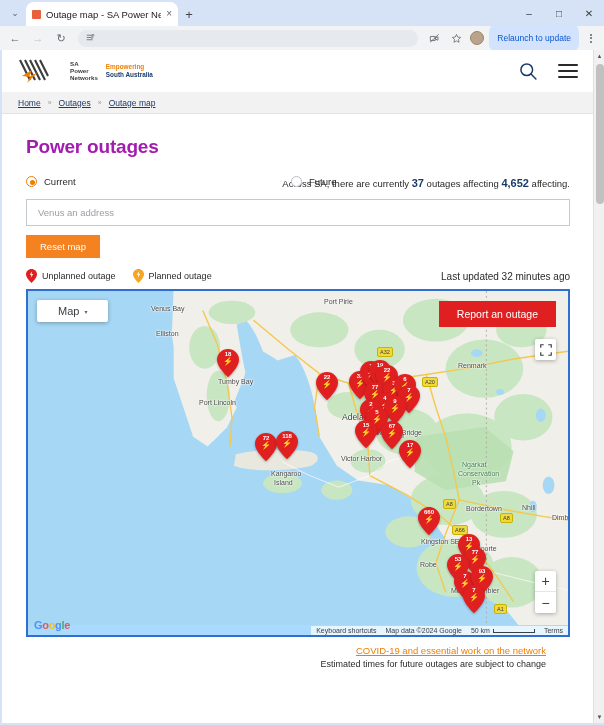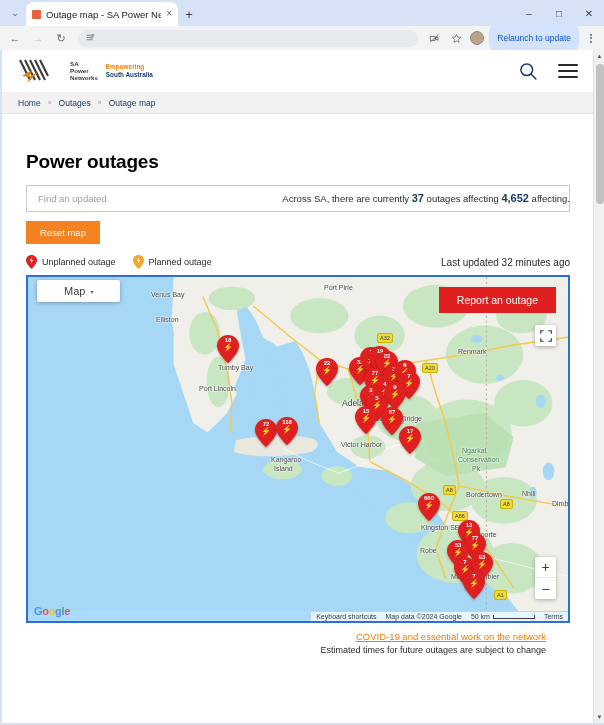--- a/index.html
+++ b/index.html
@@ -108,28 +108,28 @@
   .header-actions { margin-left: auto; display: flex; align-items: center; gap: 20px; }
   .search-icon-btn { width: 20px; height: 20px; }
   .hamburger { width: 20px; display: flex; flex-direction: column; gap: 4px; }
   .hamburger i { display: block; height: 2px; background: #2a2a2a; border-radius: 1px; }
 
   
   .breadcrumb {
     height: 22px; background: #f2f2f2; display: flex; align-items: center;
     padding: 0 16px; gap: 7px; font-size: 8.5px; border-bottom: 1px solid #e3e3e3;
   }
-  .crumb { color: #1b3a6b; }
+  .crumb { color: #1b3a6b; text-decoration: underline; }
   .crumb-sep { color: #9aa0a6; font-size: 7px; }
 
   
   .content { padding: 0 24px; position: relative; }
   .page-title {
-    font-size: 19px; color: #000000; font-weight: bold;
-    margin-top: 37px; letter-spacing: -0.2px;
+    font-size: 19px; color: #a21caf; font-weight: bold;
+    margin-top: 22px; letter-spacing: -0.2px;
   }
   .stats {
     position: absolute; right: 24px; top: 41px;
     font-size: 9.5px; color: #2a2a2a;
   }
   .stats b { color: #1b3a6b; font-size: 11px; font-weight: bold; }
 
   .radios { display: flex; margin-top: 18px; font-size: 9.5px; color: #2a2a2a; }
   .radio { display: flex; align-items: center; gap: 7px; }
   .radio.first { width: 265px; }
@@ -164,24 +164,24 @@
   .last-updated { margin-left: auto; font-size: 10px; color: #2a2a2a; }
 
   
   .map-wrap {
     position: relative; height: 348px; border: 2px solid #2f6fd0;
     overflow: hidden; background: #aadaff;
   }
   .map-canvas { position: absolute; inset: 0; }
 
   .map-type-btn {
-    position: absolute; left: 9px; top: 3px; z-index: 20;
+    position: absolute; left: 9px; top: 9px; z-index: 20;
     background: #fff; border-radius: 2px; box-shadow: 0 1px 4px rgba(0,0,0,.3);
     height: 22px; display: flex; align-items: center; gap: 5px;
-    padding: 0 27px; font-size: 11px; color: #3c4043;
+    padding: 0 21px; font-size: 11px; color: #3c4043;
   }
   .map-type-btn .caret { font-size: 6px; color: #5f6368; }
 
   .report-btn {
     position: absolute; right: 12px; top: 10px; z-index: 20;
     background: #e02020; color: #fff; font-size: 10.5px;
     height: 26px; padding: 0 18px; display: flex; align-items: center;
     justify-content: center; border: none;
   }
   .fullscreen-btn {
@@ -384,23 +384,33 @@
       <h1 class="page-title">Power outages</h1>
 
       <div class="stats">
         <span>Across SA, there are currently</span>
         <b>37</b>
         <span>outages affecting</span>
         <b>4,652</b>
         <span>affecting.</span>
       </div>
 
+      <div class="radios">
+        <label class="radio first">
+          <span class="radio-dot on"></span>
+          <span>Current</span>
+        </label>
+        <label class="radio">
+          <span class="radio-dot"></span>
+          <span>Future</span>
+        </label>
+      </div>
 
       <div class="address-input">
-        <span>Find an updated</span>
+        <span>Venus an address</span>
       </div>
 
       <button class="reset-btn">Reset map</button>
 
       <div class="legend-row">
         <div class="legend-item">
           <span class="pin-sm">
             <svg width="11" height="14" viewBox="0 0 22 28">
                 <path d="M11 0C5 0 0 4.8 0 10.7 0 18.6 11 28 11 28s11-9.4 11-17.3C22 4.8 17 0 11 0z" fill="#e02020"></path>
                 <path d="M12.4 4.5l-5 7.2h3.4l-1.4 6 5.2-7.6h-3.5z" fill="#fff"></path>

